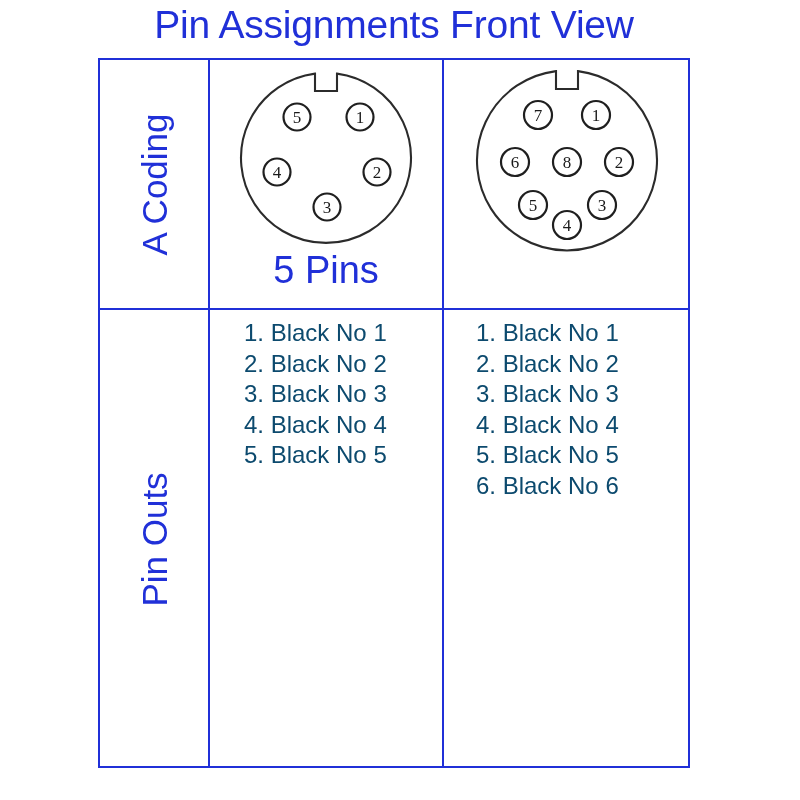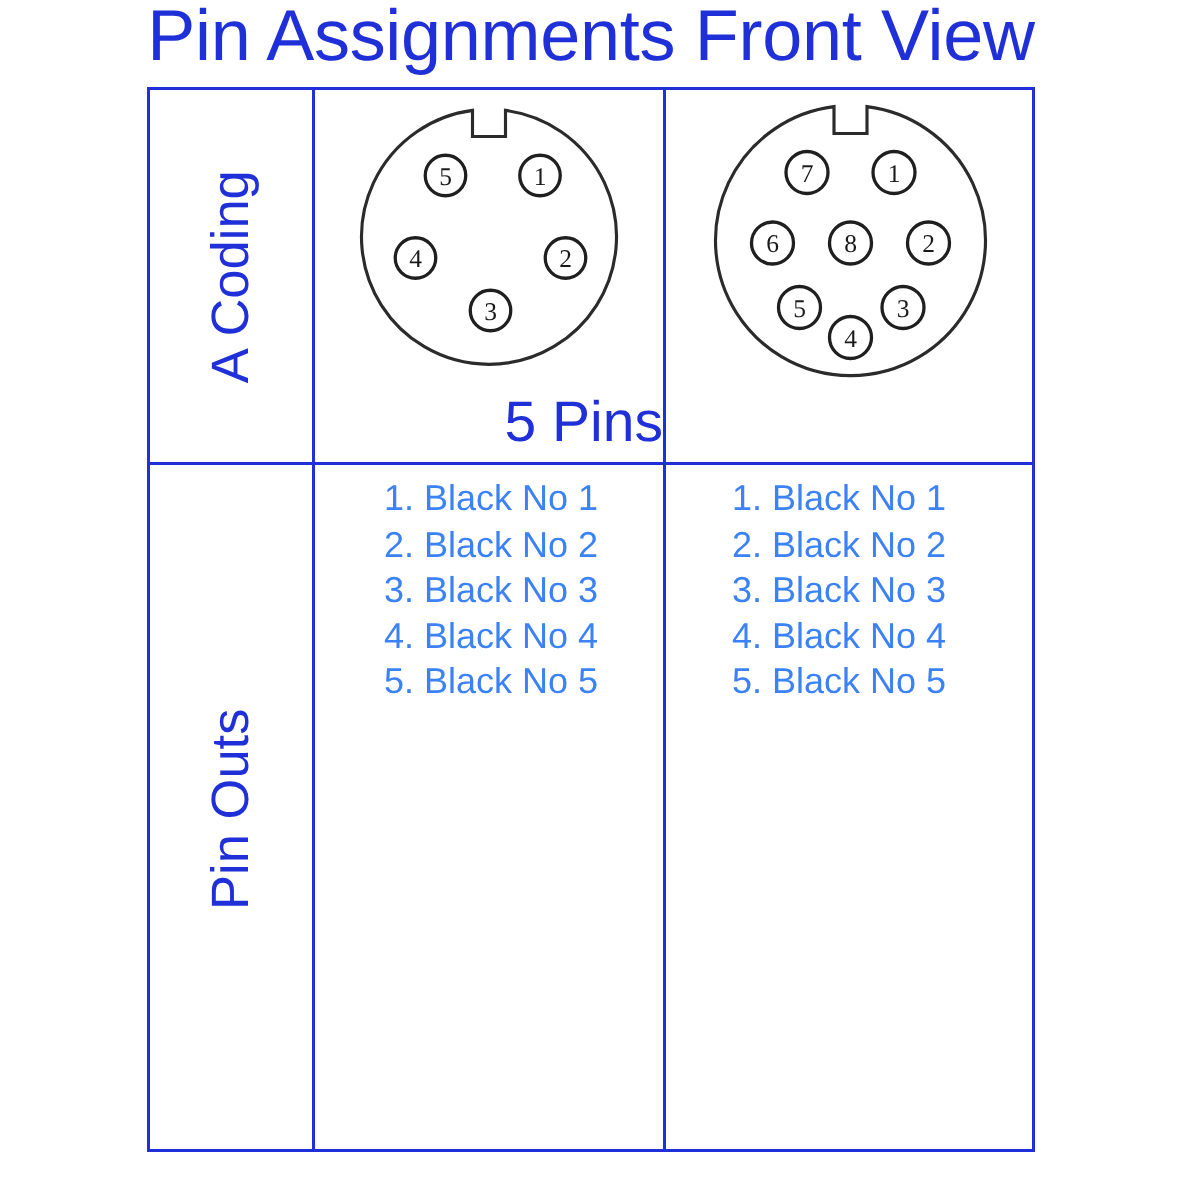--- a/index.html
+++ b/index.html
@@ -24,21 +24,21 @@
   }
 
   
   #title {
     position: absolute;
     left: 0;
     top: 2px;
     width: 788px;
     text-align: center;
     color: #2030d8;
-    font-size: 48px;
+    font-size: 39px;
     font-weight: 400;
     letter-spacing: -0.2px;
     line-height: 46px;
     white-space: nowrap;
   }
 
   
   #table {
     position: absolute;
     left: 98px;
@@ -104,43 +104,43 @@
     width: 100%;
     height: 198px;
     display: flex;
     align-items: flex-start;
     justify-content: center;
   }
 
   .pins-label {
     position: absolute;
     left: 0;
-    bottom: 4px;
+    bottom: 16px;
     width: 100%;
-    text-align: right;
+    text-align: center;
     color: #2030d8;
     font-size: 38px;
     line-height: 44px;
     white-space: nowrap;
   }
 
   
   .pinout-cell {
     position: absolute;
     top: 250px;
     height: 458px;
   }
   #pinout-5 { left: 110px; width: 232px; }
   #pinout-8 { left: 344px; width: 246px; }
 
   .pinout-list {
     margin: 0;
-    padding: 12px;
+    padding: 0;
     list-style: none;
-    color: #3b82f6;
+    color: #0c4a6e;
     padding-top: 8px;
   }
   .pinout-list li {
     font-size: 24px;
     line-height: 30.5px;
     white-space: nowrap;
     text-align: left;
     padding-left: 34px;
   }
   #pinout-8 .pinout-list li { padding-left: 32px; }
@@ -272,17 +272,18 @@
       </ul>
     </div>
 
     <div class="pinout-cell" id="pinout-8">
       <ul class="pinout-list">
         <li>1. Black No 1</li>
         <li>2. Black No 2</li>
         <li>3. Black No 3</li>
         <li>4. Black No 4</li>
         <li>5. Black No 5</li>
+        <li>6. Black No 6</li>
       </ul>
     </div>
 
   </div>
 </div>
 
 </body></html>

